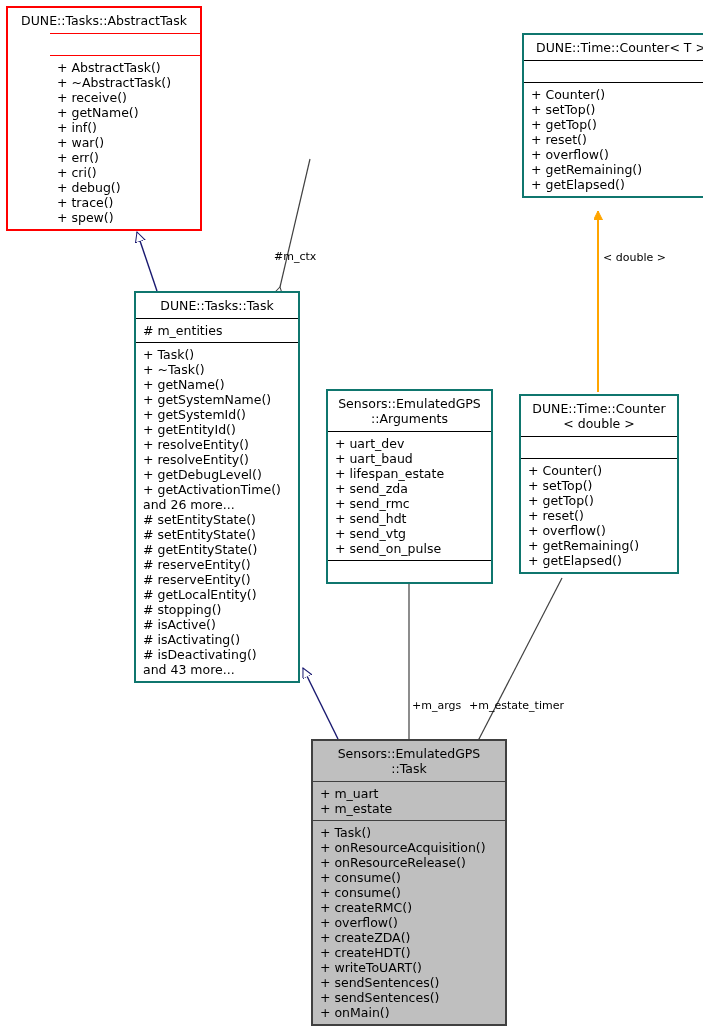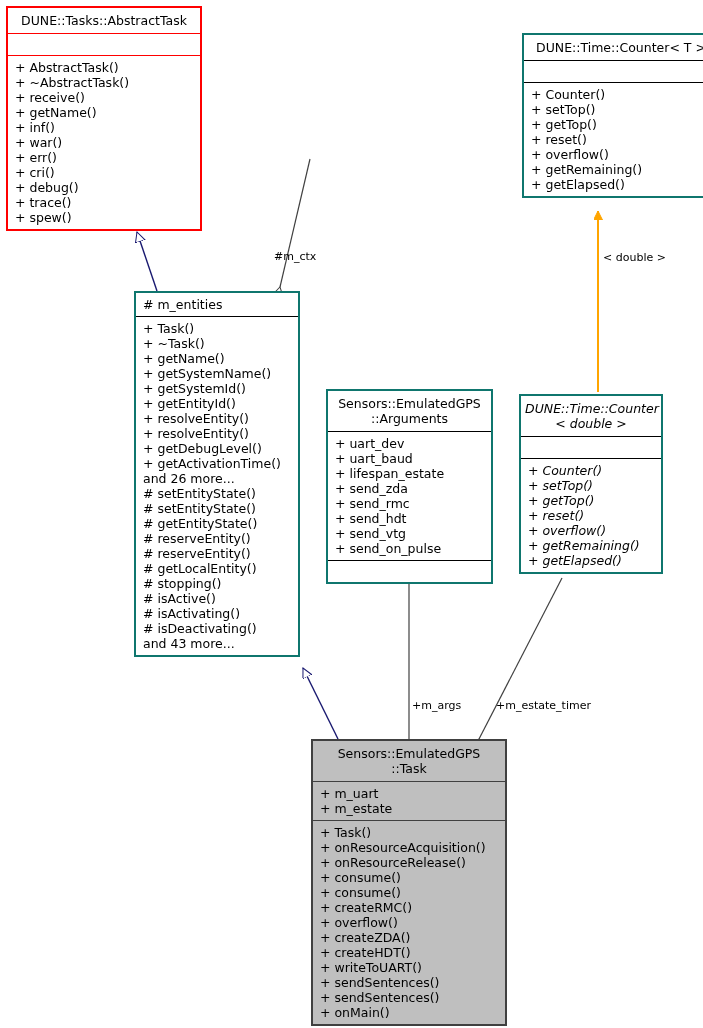--- a/index.html
+++ b/index.html
@@ -16,21 +16,21 @@
     box-sizing:border-box;
     border:2px solid #0f766e;
     background:#ffffff;
     z-index:2;
   }
   .uml-box.red{border-color:#ff0000;}
   .uml-box.gray{background:#bfbfbf;border-color:#404040;}
 
   .compartment{box-sizing:border-box;}
   .compartment + .compartment{border-top:1px solid #000000;}
-  .red .compartment + .compartment{border-top:1px solid #ff0000;}
+  .red .compartment + .compartment{border-top:1px solid #ff0000;margin-left:42px;}
   .gray .compartment + .compartment{border-top:1px solid #404040;}
 
   .title{
     text-align:center;
     font-size:12.5px;
     line-height:15px;
     padding:5px 4px 5px 4px;
     white-space:pre-line;
   }
   .members{
@@ -120,20 +120,21 @@
       <div class="row">+ setTop()</div>
       <div class="row">+ getTop()</div>
       <div class="row">+ reset()</div>
       <div class="row">+ overflow()</div>
       <div class="row">+ getRemaining()</div>
       <div class="row">+ getElapsed()</div>
     </div>
   </div>
 
   <div class="uml-box" style="left:134px;top:291px;width:166px;">
+    <div class="compartment title">DUNE::Tasks::Task</div>
     <div class="compartment members">
       <div class="row"># m_entities</div>
     </div>
     <div class="compartment members">
       <div class="row">+ Task()</div>
       <div class="row">+ ~Task()</div>
       <div class="row">+ getName()</div>
       <div class="row">+ getSystemName()</div>
       <div class="row">+ getSystemId()</div>
       <div class="row">+ getEntityId()</div>
@@ -165,21 +166,21 @@
       <div class="row">+ lifespan_estate</div>
       <div class="row">+ send_zda</div>
       <div class="row">+ send_rmc</div>
       <div class="row">+ send_hdt</div>
       <div class="row">+ send_vtg</div>
       <div class="row">+ send_on_pulse</div>
     </div>
     <div class="compartment members empty"></div>
   </div>
 
-  <div class="uml-box" style="left:519px;top:394px;width:144px;font-style:italic;">
+  <div class="uml-box" style="left:519px;top:394px;width:160px;">
     <div class="compartment title">DUNE::Time::Counter
 &lt; double &gt;</div>
     <div class="compartment members empty"></div>
     <div class="compartment members">
       <div class="row">+ Counter()</div>
       <div class="row">+ setTop()</div>
       <div class="row">+ getTop()</div>
       <div class="row">+ reset()</div>
       <div class="row">+ overflow()</div>
       <div class="row">+ getRemaining()</div>
@@ -210,15 +211,15 @@
       <div class="row">+ onMain()</div>
     </div>
   </div>
 
   <div class="edge-label" style="left:274px;top:250px;">#m_ctx</div>
 
   <div class="edge-label" style="left:603px;top:251px;">&lt; double &gt;</div>
 
   <div class="edge-label" style="left:412px;top:699px;">+m_args</div>
 
-  <div class="edge-label" style="left:496px;top:699px;">+m_estate_timer</div>
+  <div class="edge-label" style="left:469px;top:699px;">+m_estate_timer</div>
 
 </div>
 
 </body></html>

